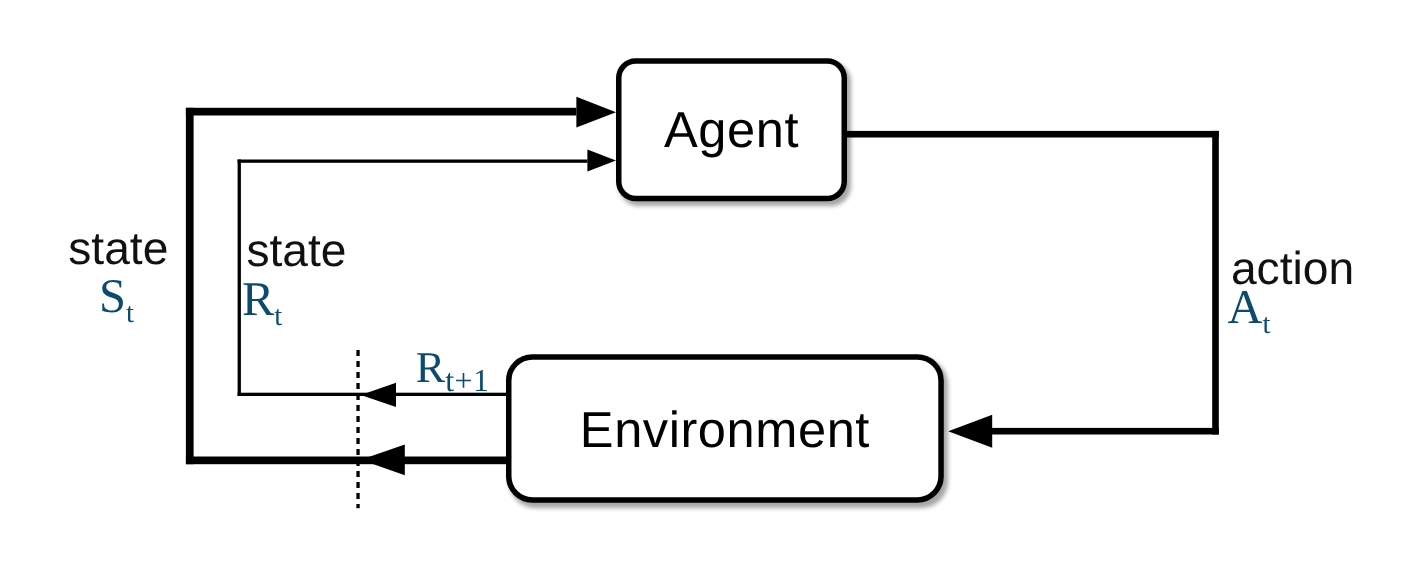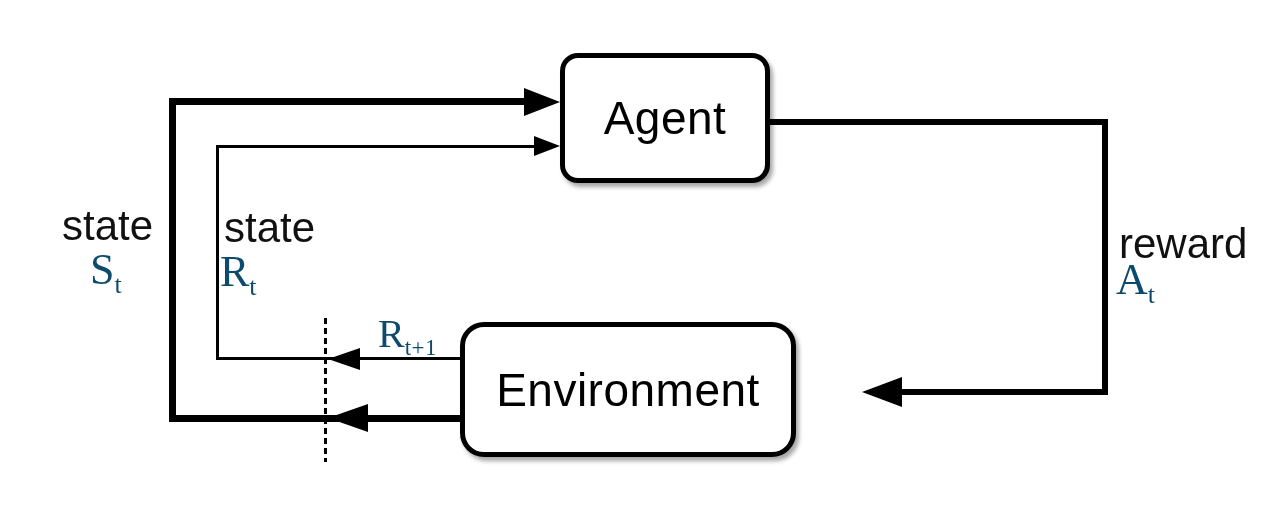--- a/index.html
+++ b/index.html
@@ -20,21 +20,21 @@
     border: 5px solid #000000;
     border-radius: 20px;
     box-shadow: 3px 4px 4px rgba(0,0,0,0.35);
     display: flex;
     align-items: center;
     justify-content: center;
     font-size: 46px;
     letter-spacing: 0.5px;
   }
   #agent-box       { left: 560px; top: 53px;  width: 210px; height: 130px; border-radius: 18px; }
-  #environment-box { left: 460px; top: 322px; width: 336px; height: 135px; border-radius: 24px; }
+  #environment-box { left: 460px; top: 322px; width: 398px; height: 135px; border-radius: 24px; }
 
   
   .seg { position: absolute; background: #000000; }
 
   
   .tri { position: absolute; width: 0; height: 0; border-style: solid; border-color: transparent; }
 
   
   #dashed-line {
     position: absolute;
@@ -44,21 +44,21 @@
   }
 
   
   .word { position: absolute; font-size: 42px; color: #111; }
 
   
   .math { position: absolute; font-family: "Liberation Serif", serif; color: #0c4a6e; white-space: nowrap; }
   .math .mbase { font-size: 44px; }
   .math .msub  { font-size: 26px; vertical-align: -9px; letter-spacing: 0.5px; }
   .math.md .mbase { font-size: 40px; }
-  .math.md .msub  { font-size: 23px; vertical-align: -8px; }
+  .math.md .msub  { font-size: 29px; vertical-align: -8px; }
 </style>
 </head>
 <body>
 
 <div id="canvas">
 
   <div class="seg" style="left:768px; top:119px; width:340px; height:6px;"></div>
   <div class="seg" style="left:1102px; top:119px; width:6px; height:276px;"></div>
   <div class="seg" style="left:898px; top:389px; width:210px; height:6px;"></div>
   <div class="tri" style="left:862px; top:377px; border-width:15px 40px 15px 0; border-right-color:#000;"></div>
@@ -87,21 +87,21 @@
   <div class="word" style="left:62px; top:202px;">state</div>
   <div class="math" style="left:90px; top:244px;">
     <span class="mbase">S</span><span class="msub">t</span>
   </div>
 
   <div class="word" style="left:224px; top:204px;">state</div>
   <div class="math" style="left:220px; top:246px;">
     <span class="mbase">R</span><span class="msub">t</span>
   </div>
 
-  <div class="word" style="left:1119px; top:220px;">reward</div>
+  <div class="word" style="left:1119px; top:220px;">action</div>
   <div class="math" style="left:1116px; top:254px;">
     <span class="mbase">A</span><span class="msub">t</span>
   </div>
 
   <div class="math md" style="left:378px; top:310px;">
     <span class="mbase">R</span><span class="msub">t+1</span>
   </div>
 
 
 </div>

